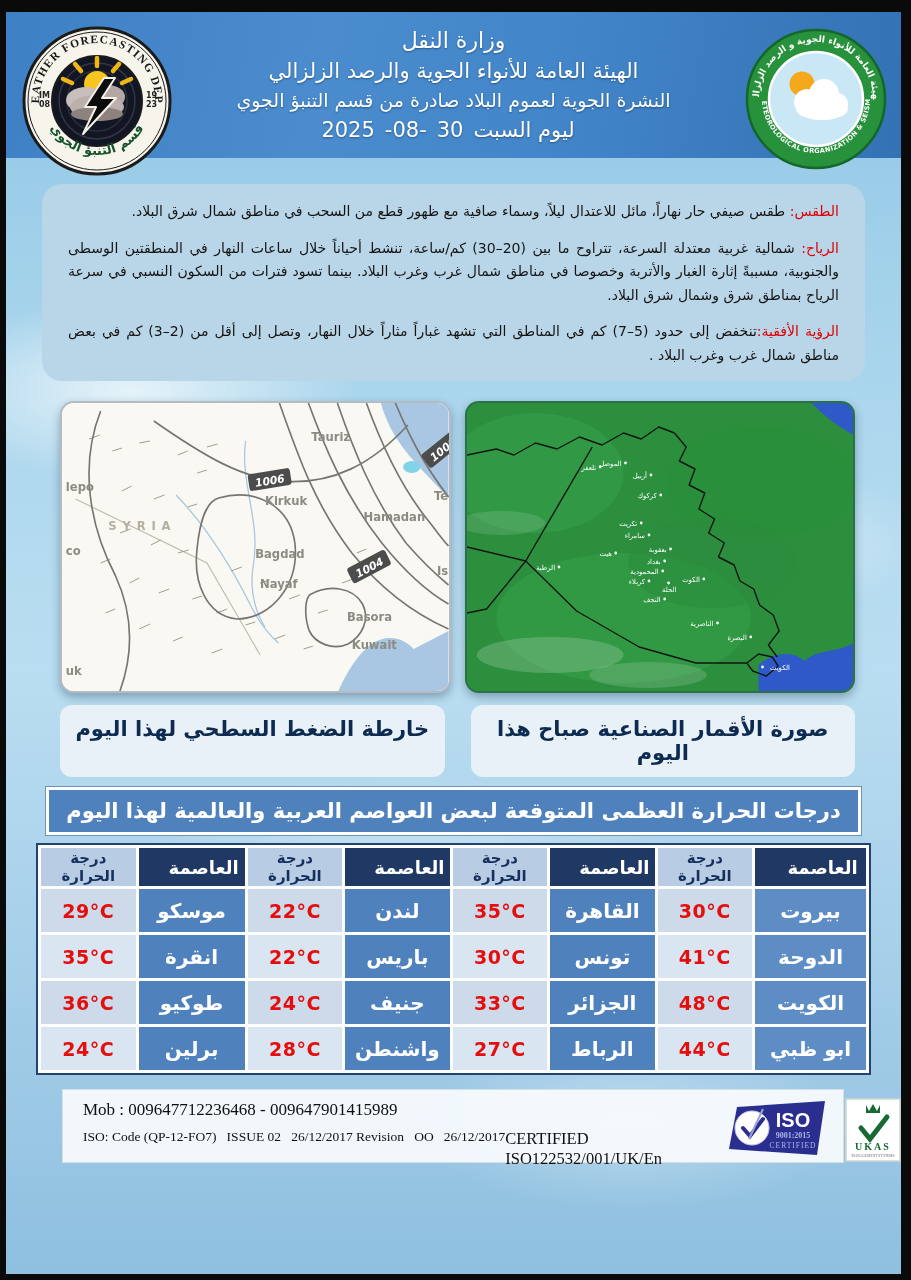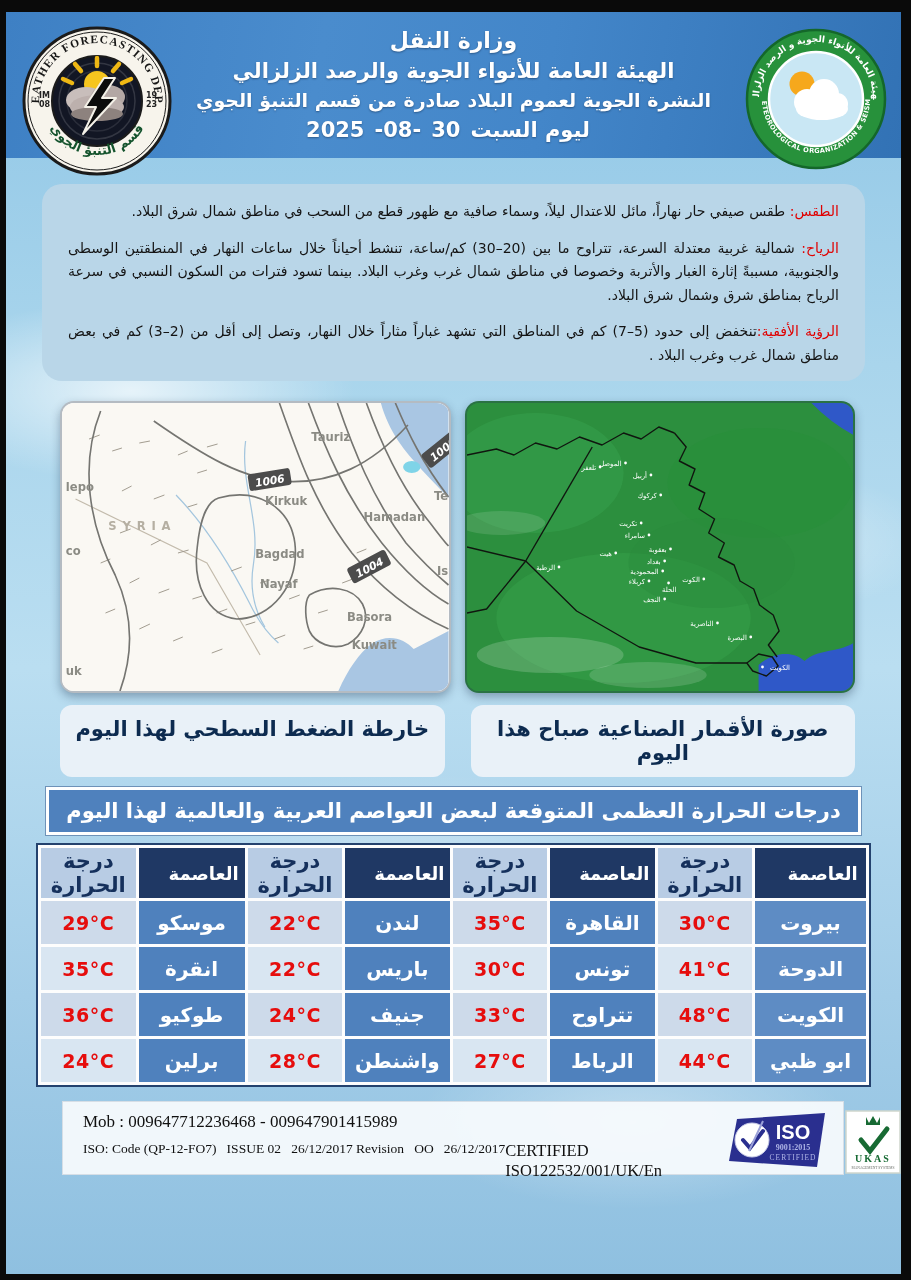--- a/index.html
+++ b/index.html
@@ -11,21 +11,21 @@
       radial-gradient(ellipse 280px 110px at 82% 42%, rgba(255,255,255,.45), transparent 70%),
       radial-gradient(ellipse 420px 170px at 45% 70%, rgba(255,255,255,.40), transparent 72%),
       radial-gradient(ellipse 300px 120px at 70% 88%, rgba(255,255,255,.35), transparent 72%),
       linear-gradient(180deg,#8fc6e6 0%,#a9d5ec 28%,#badef1 52%,#a3cde8 78%,#8fc0e0 100%);}
   
   .band{position:relative;height:146px;
     background:linear-gradient(100deg,#3e80c4 0%,#4a8ccd 35%,#4386c9 60%,#3272b5 100%);}
   .logo-left{position:absolute;left:16px;top:14px;}
   .logo-right{position:absolute;right:14px;top:16px;}
   .titles{height:100%;padding:14px 180px 0 180px;text-align:center;color:#fff;
-    text-shadow:0 1px 2px rgba(10,30,60,.45);font-weight:700;}
+    text-shadow:0 1px 2px rgba(10,30,60,.45);font-weight:400;}
   .h1{font-size:22px;line-height:30px;}
   .h2{font-size:21px;line-height:30px;}
   .h3{font-size:19px;line-height:29px;}
   .h4{font-size:21px;line-height:30px;display:flex;direction:rtl;justify-content:center;gap:10px;}
   .h4 .dsp{margin-right:11px;text-align:center;}
   
   .forecast-box{margin:26px 36px 0 36px;background:#b9d6e8;border-radius:20px;
     padding:16px 26px 14px 26px;direction:rtl;color:#141414;}
   .forecast-box p{margin:0 0 13px 0;font-size:14px;font-weight:400;line-height:1.68;text-align:justify;}
   .forecast-box p:last-child{margin-bottom:0;}
@@ -39,21 +39,21 @@
   .cap{flex:1;background:#e9f1f8;border-radius:12px;text-align:center;direction:rtl;
     font-size:21px;font-weight:700;color:#0d2b50;padding:12px 8px;}
   
   .banner{margin:10px 40px 0 40px;background:#4f81bd;border:3px solid #ffffff;outline:1px solid #6e92b8;
     color:#fff;font-size:21px;font-weight:700;text-align:center;padding:9px 7px;direction:rtl;}
   
   .temp-table{border-collapse:separate;border-spacing:3px;background:#fdfdfd;
     border:2px solid #24426e;margin:8px 30px 0 30px;width:calc(100% - 60px);table-layout:fixed;}
   .temp-table th,.temp-table td{text-align:center;vertical-align:middle;overflow:hidden;}
   th.cap-h{background:#1f3864;color:#fff;font-size:18px;font-weight:700;height:36px;padding-left:25px;}
-  th.tmp-h{background:#b8cce4;color:#15305c;font-size:21px;font-weight:700;height:36px;}
+  th.tmp-h{background:#b8cce4;color:#15305c;font-size:15px;font-weight:700;height:36px;}
   td.cap-cell{background:#4f81bd;color:#fff;font-size:20px;font-weight:700;height:41px;}
   td.cap-cell.c0{background:#5e8cc4;}
   td.tmp-cell{color:#e60d0d;font-size:19px;font-weight:700;height:41px;letter-spacing:.5px;}
   tr.shade-a td.tmp-cell{background:#cddaea;}
   tr.shade-b td.tmp-cell{background:#d9e6f2;}
   
   .footer-box{position:relative;margin:14px 0 0 56px;width:782px;height:74px;
     background:rgba(248,251,253,.93);border:1px solid #d6dee6;
     font-family:"Liberation Serif","DejaVu Serif",serif;color:#101010;padding:10px 130px 0 20px;box-sizing:border-box;}
   .f-line1{display:flex;justify-content:space-between;font-size:17px;}
@@ -314,21 +314,21 @@
         <td class="cap-cell">تونس</td>
         <td class="tmp-cell">30°C</td>
         <td class="cap-cell">باريس</td>
         <td class="tmp-cell">22°C</td>
         <td class="cap-cell">انقرة</td>
         <td class="tmp-cell">35°C</td>
       </tr>
       <tr class="shade-a">
         <td class="cap-cell c0">الكويت</td>
         <td class="tmp-cell">48°C</td>
-        <td class="cap-cell">تتراوح</td>
+        <td class="cap-cell">الجزائر</td>
         <td class="tmp-cell">33°C</td>
         <td class="cap-cell">جنيف</td>
         <td class="tmp-cell">24°C</td>
         <td class="cap-cell">طوكيو</td>
         <td class="tmp-cell">36°C</td>
       </tr>
       <tr class="shade-b">
         <td class="cap-cell c0">ابو ظبي</td>
         <td class="tmp-cell">44°C</td>
         <td class="cap-cell">الرباط</td>

